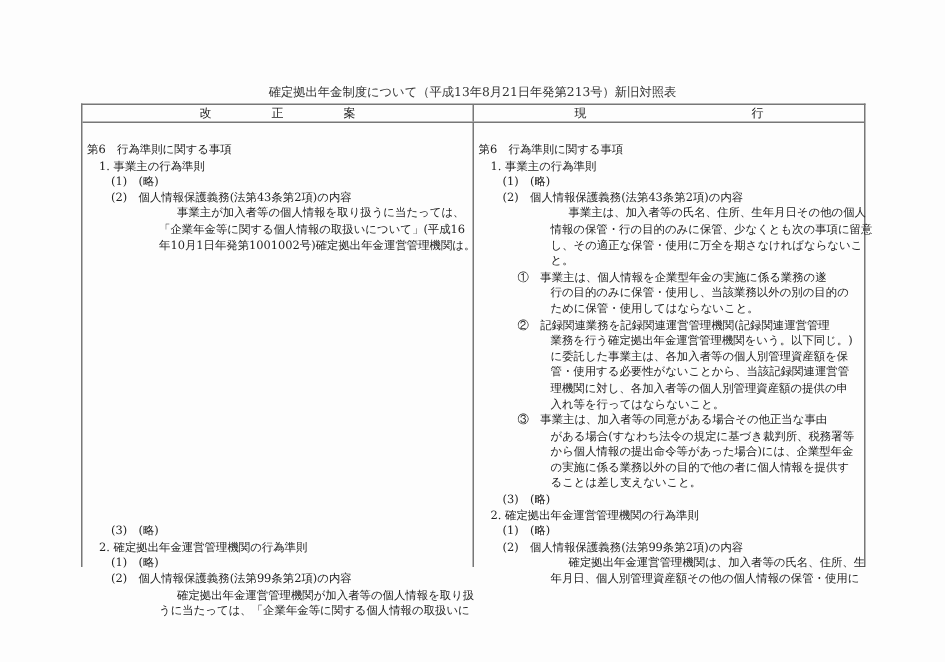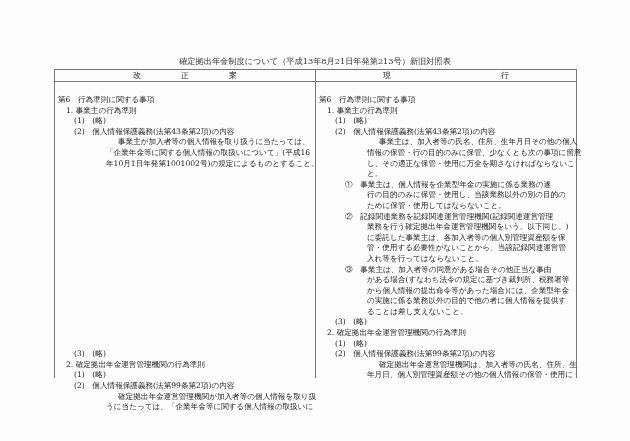--- a/index.html
+++ b/index.html
@@ -47,21 +47,21 @@
   </div>
   <div class="divider"></div>
 
   <div class="col col-left">
     <div class="ln i0">第6　行為準則に関する事項</div>
     <div class="ln i1">1. 事業主の行為準則</div>
     <div class="ln i2">(1)　(略)</div>
     <div class="ln i2"><span class="u">(2)　個人情報保護義務(法第43条第2項)の内容</span></div>
     <div class="ln i3"><span class="u">事業主が加入者等の個人情報を取り扱うに当たっては、</span></div>
     <div class="ln i4"><span class="u">「企業年金等に関する個人情報の取扱いについて」(平成16</span></div>
-    <div class="ln i4"><span class="u">年10月1日年発第1001002号)の規定によるものとすること。</span></div>
+    <div class="ln i4"><span class="u">年10月1日年発第1001002号)確定拠出年金運営管理機関は。</span></div>
     <div class="gap"></div>
       <div class="gap"></div>
       <div class="gap"></div>
       <div class="gap"></div>
     <div class="gap"></div>
       <div class="gap"></div>
       <div class="gap"></div>
       <div class="gap"></div>
     <div class="gap"></div>
       <div class="gap"></div>
@@ -91,20 +91,21 @@
     <div class="ln i4"><span class="u">と。</span></div>
 
     <div class="ln i5"><span class="u">①　事業主は、個人情報を企業型年金の実施に係る業務の遂</span></div>
     <div class="ln i4"><span class="u">行の目的のみに保管・使用し、当該業務以外の別の目的の</span></div>
     <div class="ln i4"><span class="u">ために保管・使用してはならないこと。</span></div>
 
     <div class="ln i5"><span class="u">②　記録関連業務を記録関連運営管理機関(記録関連運営管理</span></div>
     <div class="ln i4"><span class="u">業務を行う確定拠出年金運営管理機関をいう。以下同じ。)</span></div>
     <div class="ln i4"><span class="u">に委託した事業主は、各加入者等の個人別管理資産額を保</span></div>
     <div class="ln i4"><span class="u">管・使用する必要性がないことから、当該記録関連運営管</span></div>
+    <div class="ln i4"><span class="u">理機関に対し、各加入者等の個人別管理資産額の提供の申</span></div>
     <div class="ln i4"><span class="u">入れ等を行ってはならないこと。</span></div>
 
     <div class="ln i5"><span class="u">③　事業主は、加入者等の同意がある場合その他正当な事由</span></div>
     <div class="ln i4"><span class="u">がある場合(すなわち法令の規定に基づき裁判所、税務署等</span></div>
     <div class="ln i4"><span class="u">から個人情報の提出命令等があった場合)には、企業型年金</span></div>
     <div class="ln i4"><span class="u">の実施に係る業務以外の目的で他の者に個人情報を提供す</span></div>
     <div class="ln i4"><span class="u">ることは差し支えないこと。</span></div>
 
     <div class="ln i2">(3)　(略)</div>
     <div class="ln i1">2. 確定拠出年金運営管理機関の行為準則</div>

